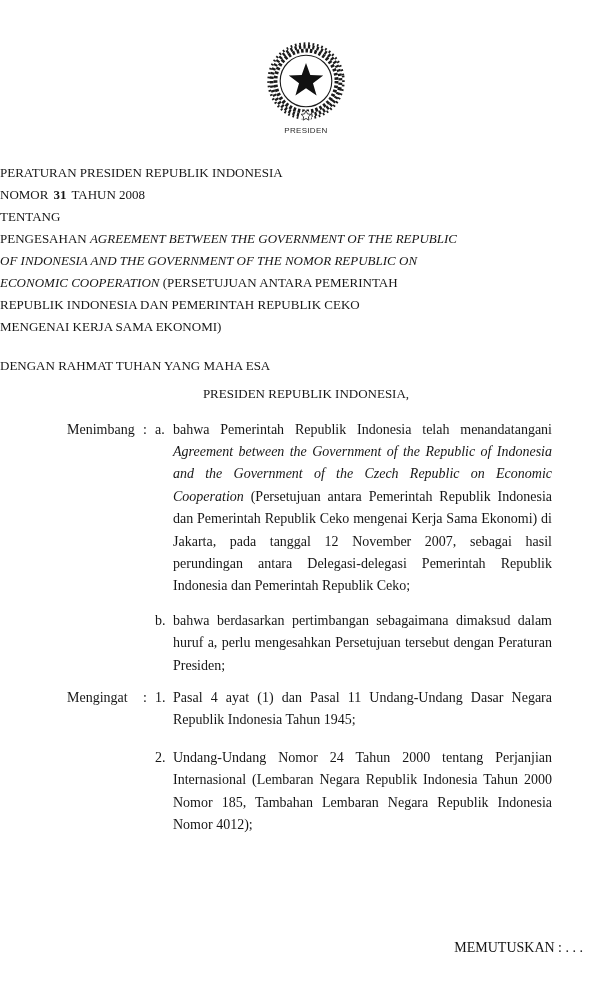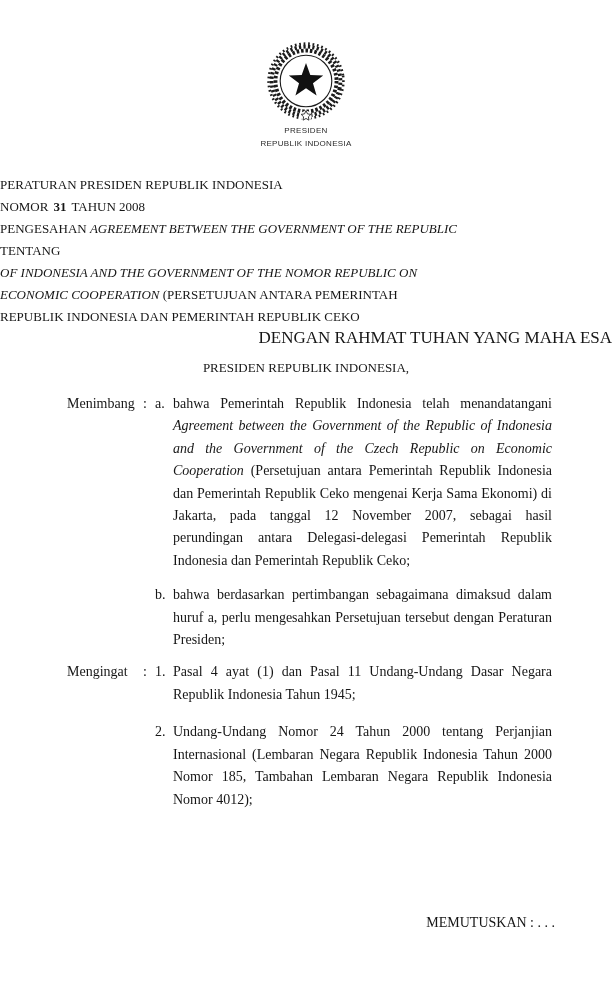--- a/index.html
+++ b/index.html
@@ -18,36 +18,36 @@
   .org-name {
     font-family:"Liberation Sans", sans-serif;
     font-size:8px; line-height:10.5px; letter-spacing:0.3px;
     color:#2a2a2a; margin-top:2px;
   }
   
   .title-block { margin-top:25px; font-size:13px; line-height:22px; }
   .nomor-number { font-weight:bold; margin:0 5px; }
   .seg-italic { font-style:italic; }
   
-  .invocation { text-align:right; font-size:17px; }
+  .invocation { margin-top:20px; text-align:left; font-size:13px; }
   .issuer     { margin-top:9px;  text-align:center; font-size:13px; line-height:22px; }
   
   .sections { margin-top:14px; padding-left:67px; padding-right:60px; font-size:14px; }
   .section { display:flex; align-items:flex-start; margin-bottom:10px; }
   .sec-label { width:76px; flex:none; line-height:22.4px; }
   .sec-colon { width:12px; flex:none; line-height:22.4px; }
   .sec-items { flex:1; min-width:0; }
   .item { display:flex; align-items:flex-start; margin-bottom:12px; }
   .item:last-child { margin-bottom:0; }
   .item-marker { width:18px; flex:none; line-height:22.4px; }
   .item-text { flex:1; min-width:0; text-align:justify; line-height:22.4px; }
   .recalling .item { margin-bottom:15px; }
   
   .decision {
-    margin-top:86px; text-align:right; padding-right:57px;
+    margin-top:86px; text-align:right; padding-right:29px;
     font-size:14px; line-height:22px;
   }
 </style>
 </head>
 <body>
 
 <div class="page">
 
   <div class="letterhead">
     <svg class="seal" width="92" height="86" viewBox="-50 -50 100 100" aria-hidden="true">
@@ -55,31 +55,31 @@
         <circle r="35.5" stroke-width="4.5" stroke-dasharray="3 2.2"></circle>
         <circle r="40" stroke-width="4.5" stroke-dasharray="2.6 2.6" transform="rotate(12)"></circle>
         <circle r="43.5" stroke-width="3" stroke-dasharray="2 3.2" transform="rotate(-8)"></circle>
         <circle r="30" stroke-width="1.3"></circle>
       </g>
       <path d="M0,-21 L5,-6.9 L20,-6.5 L8.1,2.6 L12.3,17 L0,8.5 L-12.3,17 L-8.1,2.6 L-20,-6.5 L-5,-6.9 Z" fill="#111111"></path>
       <circle cx="0" cy="41" r="6.5" fill="#ffffff"></circle>
       <path d="M0,34.5 L1.7,38.2 L5.6,38.9 L2.8,41.6 L3.4,45.5 L0,43.6 L-3.4,45.5 L-2.8,41.6 L-5.6,38.9 L-1.7,38.2 Z" fill="none" stroke="#1c1c1c" stroke-width="1"></path>
     </svg>
     <div class="org-name">PRESIDEN</div>
-    <div class="org-name">REPUBLIK INDONESIA</div>
   </div>
 
   <div class="title-block">
     <div>PERATURAN PRESIDEN REPUBLIK INDONESIA</div>
     <div><span>NOMOR</span><span class="nomor-number">31</span><span>TAHUN 2008</span></div>
+    <div>TENTANG</div>
     <div><span>PENGESAHAN </span><span class="seg-italic">AGREEMENT BETWEEN  THE GOVERNMENT OF THE REPUBLIC</span><span></span></div>
-    <div>TENTANG</div>
     <div><span></span><span class="seg-italic">OF INDONESIA AND THE GOVERNMENT OF THE NOMOR REPUBLIC ON</span><span></span></div>
     <div><span></span><span class="seg-italic">ECONOMIC COOPERATION</span><span> (PERSETUJUAN ANTARA PEMERINTAH</span></div>
     <div><span>REPUBLIK INDONESIA DAN PEMERINTAH REPUBLIK CEKO</span><span class="seg-italic"></span><span></span></div>
+    <div><span>MENGENAI KERJA SAMA EKONOMI)</span><span class="seg-italic"></span><span></span></div>
   </div>
 
   <div class="invocation">DENGAN RAHMAT TUHAN YANG MAHA ESA</div>
   <div class="issuer">PRESIDEN REPUBLIK INDONESIA,</div>
 
   <div class="sections">
 
     <div class="section considering">
       <div class="sec-label">Menimbang</div>
       <div class="sec-colon">:</div>

